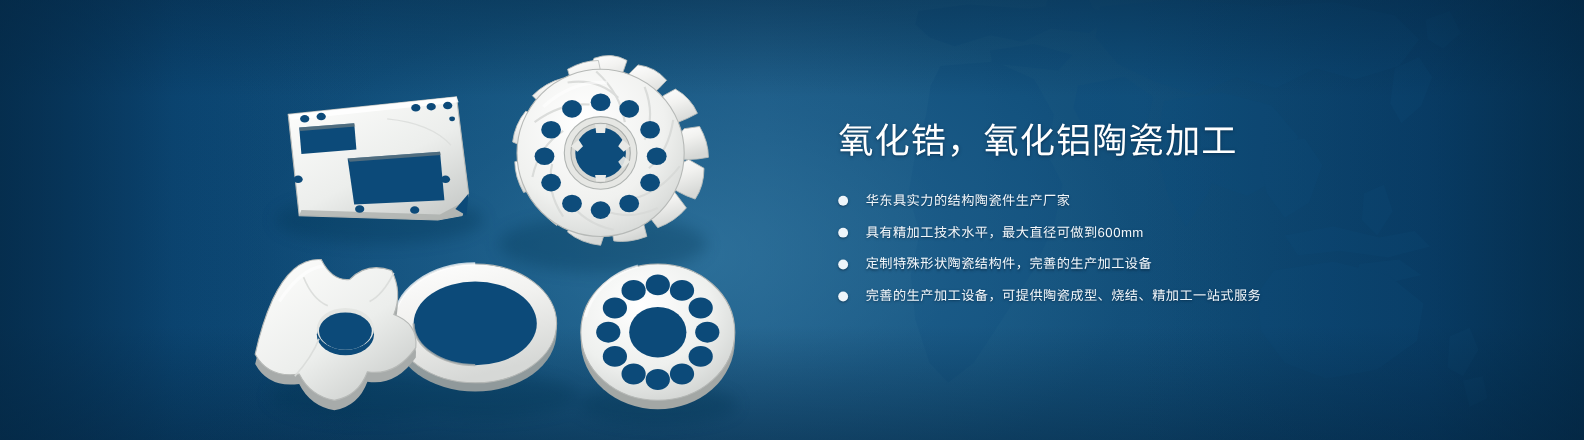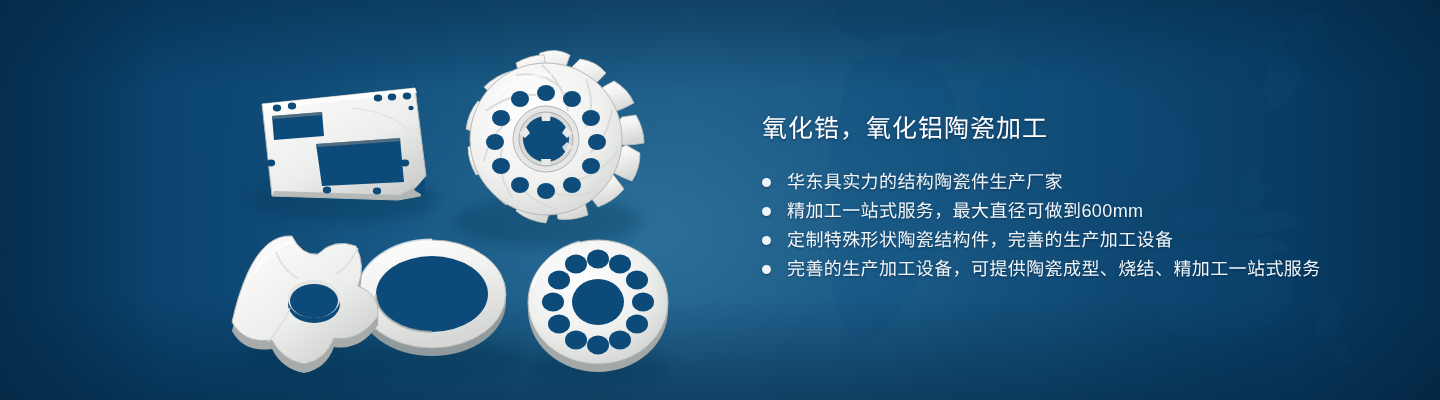--- a/index.html
+++ b/index.html
@@ -62,21 +62,21 @@
 
   
   .copy {
     position: absolute;
     left: 762px;
     top: 106px;
     width: 600px;
   }
   .headline {
     margin: 0;
-    font-size: 25px;
+    font-size: 32px;
     line-height: 44px;
     font-weight: 400;
     letter-spacing: 1px;
     color: #ffffff;
     text-shadow: 0 1px 3px rgba(2,26,48,0.55);
     white-space: nowrap;
   }
   .bullets {
     list-style: none;
     margin: 22px 0 0 0;
@@ -92,21 +92,21 @@
   .dot {
     flex: 0 0 auto;
     width: 9px;
     height: 9px;
     border-radius: 50%;
     background: #eef5fa;
     margin-right: 16px;
     box-shadow: 0 1px 2px rgba(2,26,48,0.5);
   }
   .btext {
-    font-size: 18px;
+    font-size: 12px;
     line-height: 21px;
     color: #f2f7fb;
     letter-spacing: 0.4px;
     text-shadow: 0 1px 2px rgba(2,26,48,0.55);
     white-space: nowrap;
   }
 </style>
 </head>
 <body>
 
@@ -344,21 +344,21 @@
   <div class="copy">
     <h1 class="headline">氧化锆，氧化铝陶瓷加工</h1>
 
     <ul class="bullets">
       <li class="bullet">
         <span class="dot"></span>
         <span class="btext">华东具实力的结构陶瓷件生产厂家</span>
       </li>
       <li class="bullet">
         <span class="dot"></span>
-        <span class="btext">精加工一站式服务，最大直径可做到600mm</span>
+        <span class="btext">具有精加工技术水平，最大直径可做到600mm</span>
       </li>
       <li class="bullet">
         <span class="dot"></span>
         <span class="btext">定制特殊形状陶瓷结构件，完善的生产加工设备</span>
       </li>
       <li class="bullet">
         <span class="dot"></span>
         <span class="btext">完善的生产加工设备，可提供陶瓷成型、烧结、精加工一站式服务</span>
       </li>
     </ul>

